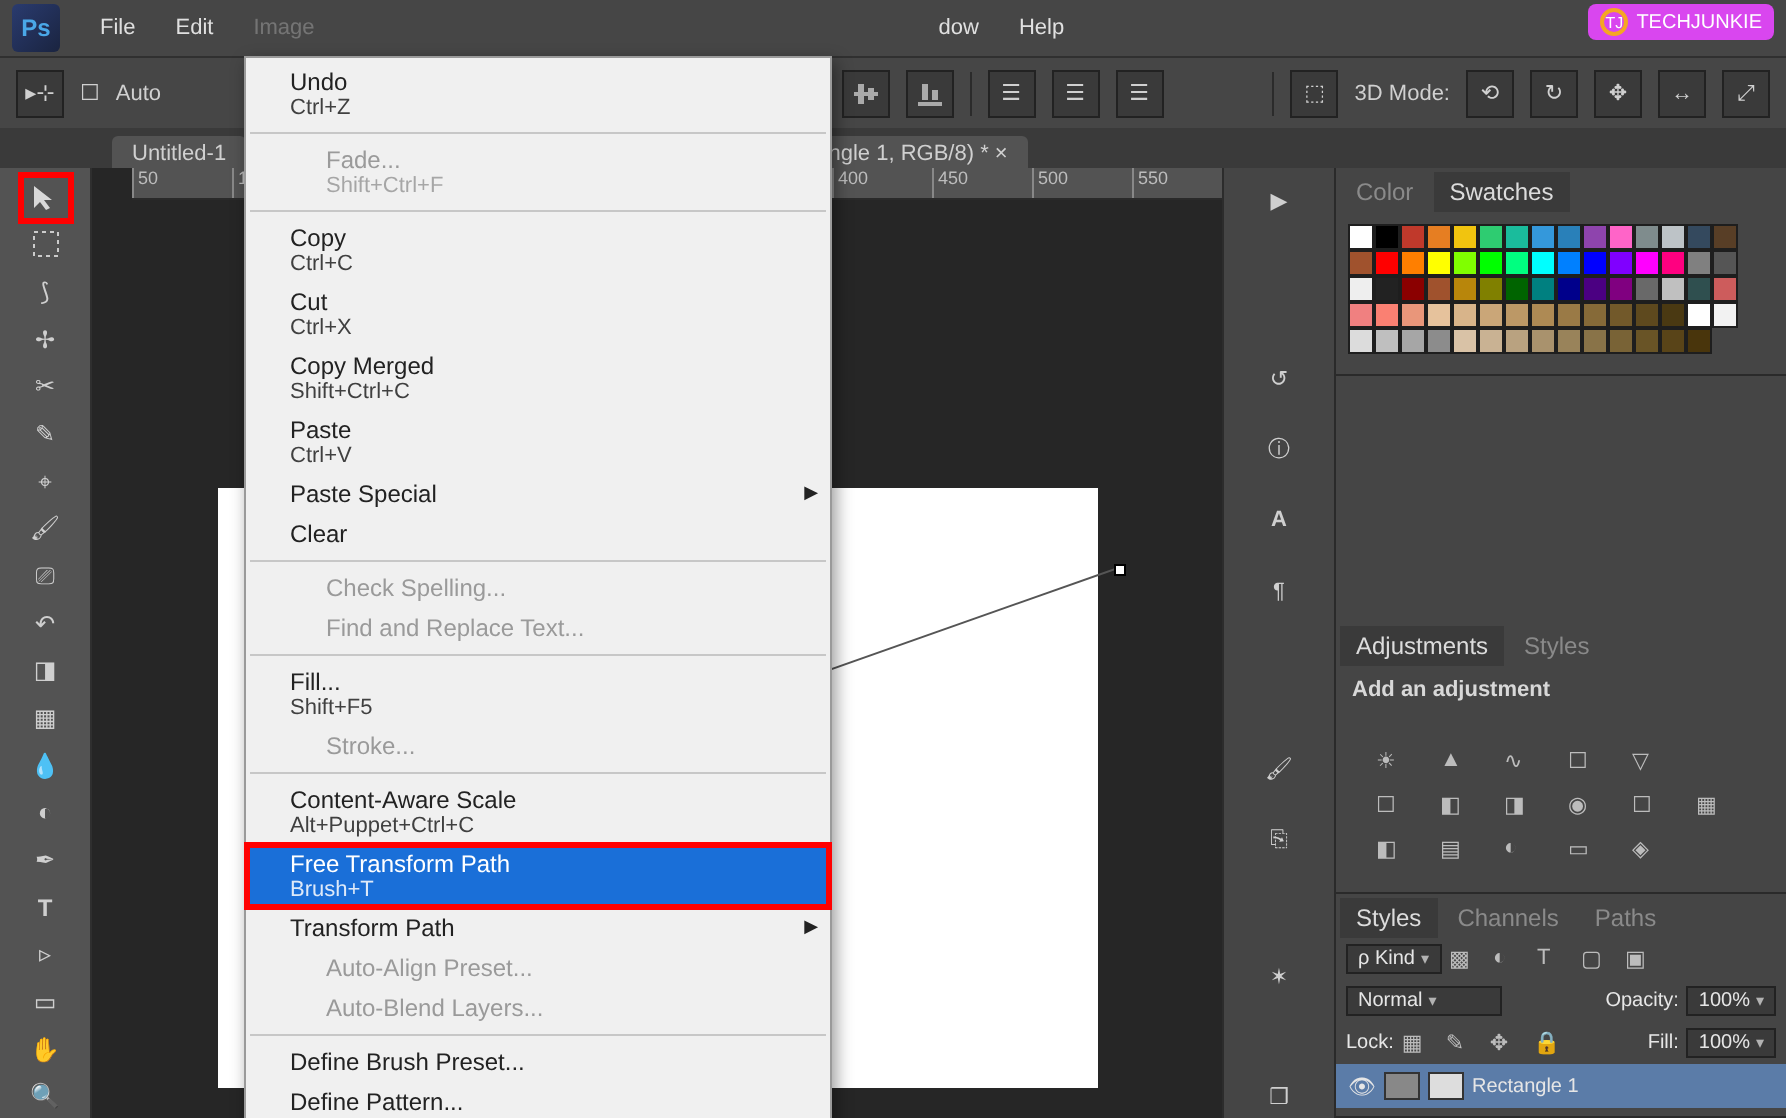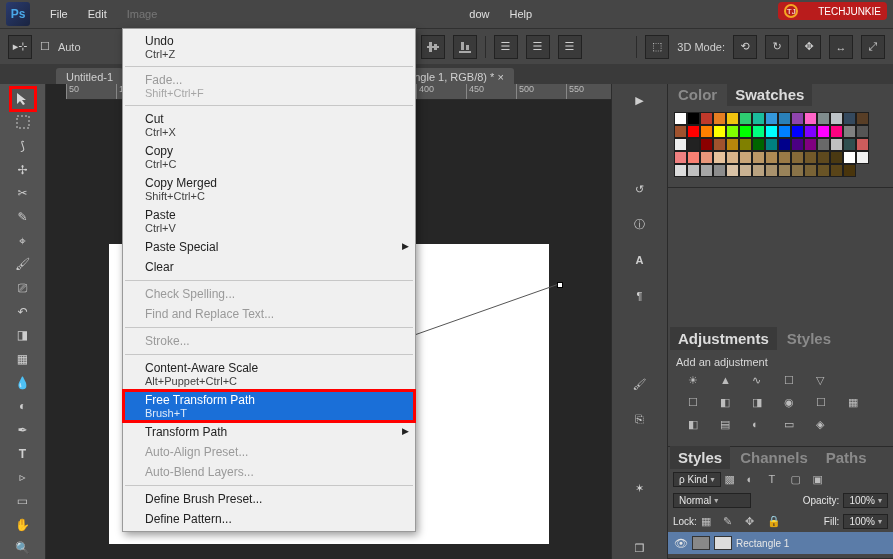--- a/index.html
+++ b/index.html
@@ -20,40 +20,40 @@
 .hruler { position: absolute; top: 0; left: 20px; right: 0; height: 16px; background: #535353; color: #bcbcbc; display: flex; font-size: 9px; overflow: hidden; border-bottom: 1px solid #2a2a2a; }
 .tick { width: 50px; text-align: left; padding-left: 2px; border-left: 1px solid #888; flex-shrink: 0; }
 .canvas { margin-top: 160px; width: 440px; height: 300px; background: #fff; position: relative; }
 .path-line { position: absolute; top: 40px; left: 280px; width: 180px; height: 60px; }
 .handle { width: 6px; height: 6px; border: 1px solid #000; background: #fff; position: absolute; }
 .right-dock { width: 56px; background: #454545; border-left: 1px solid #2c2c2c; display: flex; flex-direction: column; align-items: center; padding-top: 6px; gap: 14px; }
 .dock-icon { width: 22px; height: 22px; display: flex; align-items: center; justify-content: center; color: #cfcfcf; }
 .panel-col { width: 226px; background: #454545; display: flex; flex-direction: column; border-left: 1px solid #2a2a2a; }
 .panel { border-bottom: 1px solid #2a2a2a; padding-bottom: 4px; }
 .panel-tabs { display: flex; height: 22px; align-items: flex-end; padding-left: 2px; gap: 2px; }
-.ptab { padding: 3px 8px; background: #3a3a3a; color: #dcdcdc; font-size: 15px; font-weight: bold; }
+.ptab { padding: 3px 8px; background: #3a3a3a; color: #dcdcdc; font-size: 12px; }
 .ptab.dim { color: #8a8a8a; background: transparent; }
 .swatches { display: flex; flex-wrap: wrap; padding: 6px; gap: 0; width: 216px; }
 .sw { width: 13px; height: 13px; border: 1px solid #1e1e1e; }
 .panel-body { padding: 6px 8px; color: #d8d8d8; }
 .adj-row { display: flex; gap: 14px; padding: 4px 12px; justify-content: flex-start; }
 .adj-ic { width: 18px; height: 14px; color: #bcbcbc; }
 .layers-row { display: flex; align-items: center; gap: 4px; padding: 3px 5px; }
 .layers-row .sel2 { background: #3a3a3a; border: 1px solid #222; padding: 1px 5px; font-size: 10px; display: flex; align-items: center; gap: 3px; }
 .lbl { font-size: 10px; }
 
 .dropdown { position: absolute; top: 28px; left: 122px; width: 294px; background: #f0f0f0; color: #222; border: 1px solid #9a9a9a; box-shadow: 2px 3px 8px rgba(0,0,0,0.4); z-index: 50; padding: 2px 0; }
 .dd-item { padding: 3px 18px 3px 22px; display: flex; justify-content: space-between; font-size: 12px; position: relative; flex-direction: column; }
-.dd-item.disabled { color: #9a9a9a; }
+.dd-item.disabled { color: #9a9a9a; margin-left: 18px; }
 .dd-item.highlight { background: #1a6fd8; color: #fff; outline: 3px solid #ff0000; outline-offset: -2px; }
 .dd-sep { height: 1px; background: #c7c7c7; margin: 3px 2px; }
 .dd-item .shortcut { color: inherit; opacity: 0.85; font-size: 11px; }
 .dd-item .arrow { position: absolute; right: 6px; top: 4px; font-size: 9px; }
 
-.tj { position: absolute; top: 2px; right: 6px; background: #b91c1c; border-radius: 4px; padding: 2px 6px; font-size: 10px; color: #fff; display: flex; align-items: center; gap: 20px; z-index: 60; }
+.tj { position: absolute; top: 2px; right: 6px; background: #d946ef; border-radius: 4px; padding: 2px 6px; font-size: 10px; color: #fff; display: flex; align-items: center; gap: 4px; z-index: 60; }
 .tj-o { width: 14px; height: 14px; border: 2px solid #f5a623; border-radius: 50%; display: flex; align-items: center; justify-content: center; font-size: 8px; }
 .chev { font-size: 8px; opacity: 0.7; }
 svg { display: block; }
 </style>
 </head>
 <body>
 
 <div class="tj">
   <span class="tj-o">TJ</span>
   <span>TECHJUNKIE</span>
@@ -273,21 +273,21 @@
         </div>
     </div>
     <div style="flex:1"></div>
 
     <div class="panel">
       <div class="panel-tabs">
         <div class="ptab">Adjustments</div>
         <div class="ptab dim">Styles</div>
       </div>
       <div class="panel-body">
-        <div style="font-weight:normal;margin-bottom:2px">Add an adjustment</div>
+        <div style="font-weight:bold;margin-bottom:19px">Add an adjustment</div>
         <div class="adj-row">
           <span class="adj-ic">☀</span>
           <span class="adj-ic">▲</span>
           <span class="adj-ic">∿</span>
           <span class="adj-ic">☐</span>
           <span class="adj-ic">▽</span>
         </div>
         <div class="adj-row">
           <span class="adj-ic">☐</span>
           <span class="adj-ic">◧</span>
@@ -363,28 +363,28 @@
       <span>Undo</span>
       <span class="shortcut">Ctrl+Z</span>
     </div>
     <div class="dd-sep"></div>
     <div class="dd-item disabled">
       <span>Fade...</span>
       <span class="shortcut">Shift+Ctrl+F</span>
     </div>
     <div class="dd-sep"></div>
     <div class="dd-item">
+      <span>Copy</span>
+      <span class="shortcut">Ctrl+C</span>
+    </div>
+    <div class="dd-item">
       <span>Cut</span>
       <span class="shortcut">Ctrl+X</span>
     </div>
     <div class="dd-item">
-      <span>Copy</span>
-      <span class="shortcut">Ctrl+C</span>
-    </div>
-    <div class="dd-item">
       <span>Copy Merged</span>
       <span class="shortcut">Shift+Ctrl+C</span>
     </div>
     <div class="dd-item">
       <span>Paste</span>
       <span class="shortcut">Ctrl+V</span>
     </div>
     <div class="dd-item">
       <span>Paste Special</span>
       <span class="arrow">▶</span>
@@ -393,20 +393,24 @@
       <span>Clear</span>
     </div>
     <div class="dd-sep"></div>
     <div class="dd-item disabled">
       <span>Check Spelling...</span>
     </div>
     <div class="dd-item disabled">
       <span>Find and Replace Text...</span>
     </div>
     <div class="dd-sep"></div>
+    <div class="dd-item">
+      <span>Fill...</span>
+      <span class="shortcut">Shift+F5</span>
+    </div>
     <div class="dd-item disabled">
       <span>Stroke...</span>
     </div>
     <div class="dd-sep"></div>
     <div class="dd-item">
       <span>Content-Aware Scale</span>
       <span class="shortcut">Alt+Puppet+Ctrl+C</span>
     </div>
     <div class="dd-item highlight">
       <span>Free Transform Path</span>

